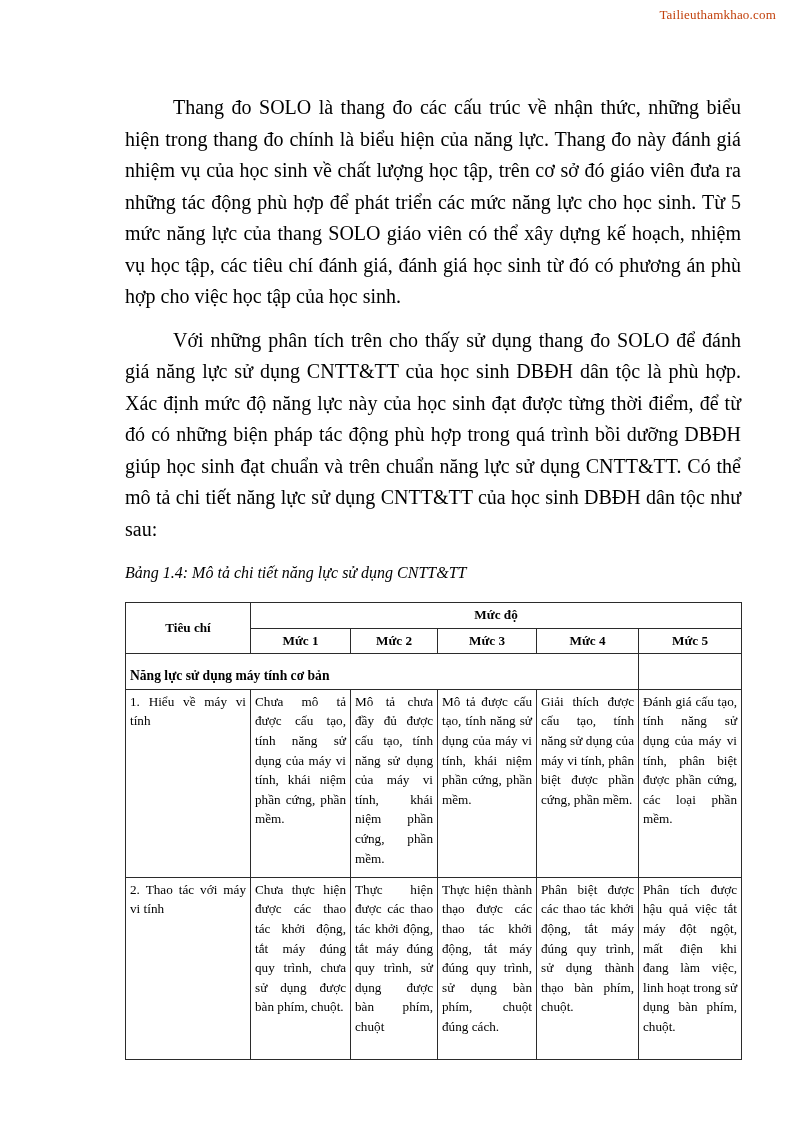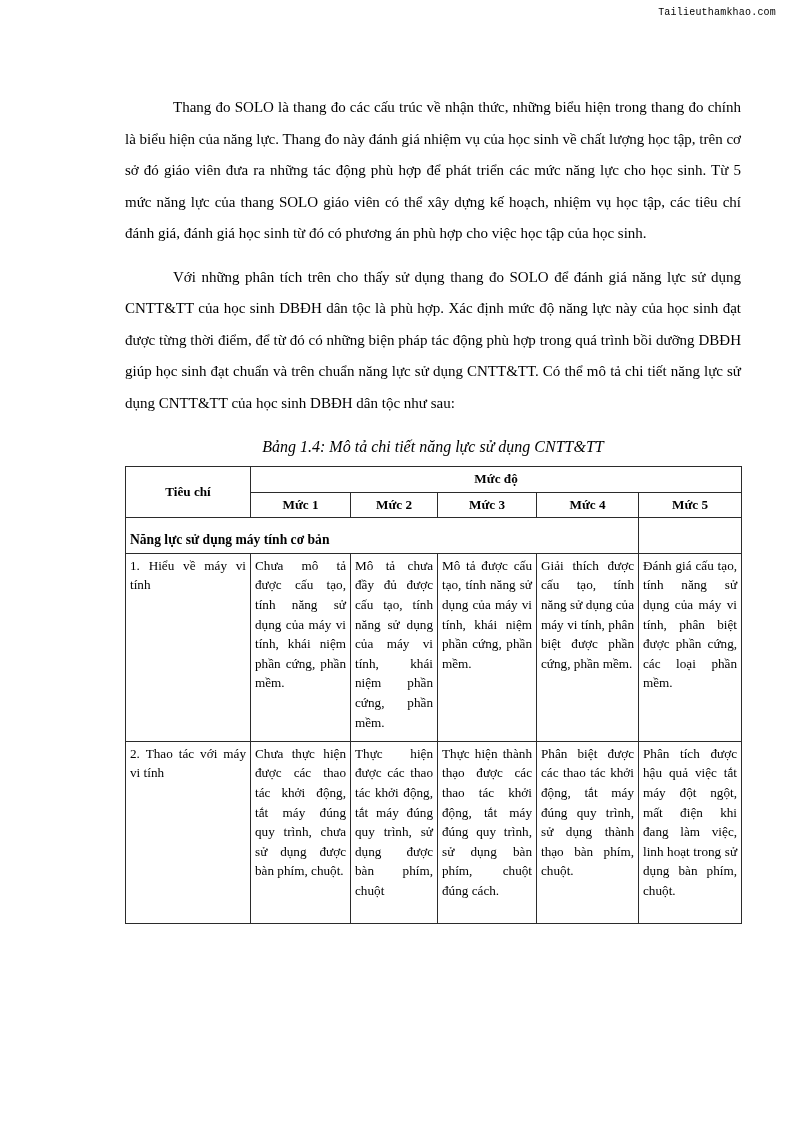--- a/index.html
+++ b/index.html
@@ -16,61 +16,61 @@
     overflow: hidden;
   }
   .page {
     position: absolute;
     inset: 0;
   }
   .watermark {
     position: absolute;
     top: 7px;
     right: 18px;
-    font-family: Liberation Mono, monospace;
-    font-size: 10px;
-    color: #000000;
+    font-family: Liberation Serif, serif;
+    font-size: 13px;
+    color: #c2410c;
     letter-spacing: 0.2px;
     user-select: none;
   }
   .content {
     position: absolute;
     left: 125px;
     top: 92px;
     width: 616px;
   }
   .page-number {
     text-align: center;
     font-size: 15.5px;
     margin: 0 0 8px 0;
     line-height: 1.1;
   }
   p.body-text {
     margin: 0;
-    font-size: 15px;
+    font-size: 20px;
     line-height: 31.5px;
     text-align: justify;
     text-justify: inter-word;
     text-indent: 48px;
     hyphens: none;
   }
   p.body-text + p.body-text {
     margin-top: 12px;
   }
   .caption {
     margin-top: 12px;
     font-size: 16px;
     font-style: italic;
-    text-align: center;
+    text-align: left;
     line-height: 31px;
   }
   .caption div { white-space: nowrap; }
 
   table.matrix {
-    margin-top: 4px;
+    margin-top: 14px;
     border-collapse: collapse;
     width: 616px;
     table-layout: fixed;
     font-size: 13.2px;
     line-height: 19.6px;
   }
   table.matrix td, table.matrix th {
     border: 1px solid #2b2b2b;
     padding: 2px 4px 3px 4px;
     vertical-align: top;

